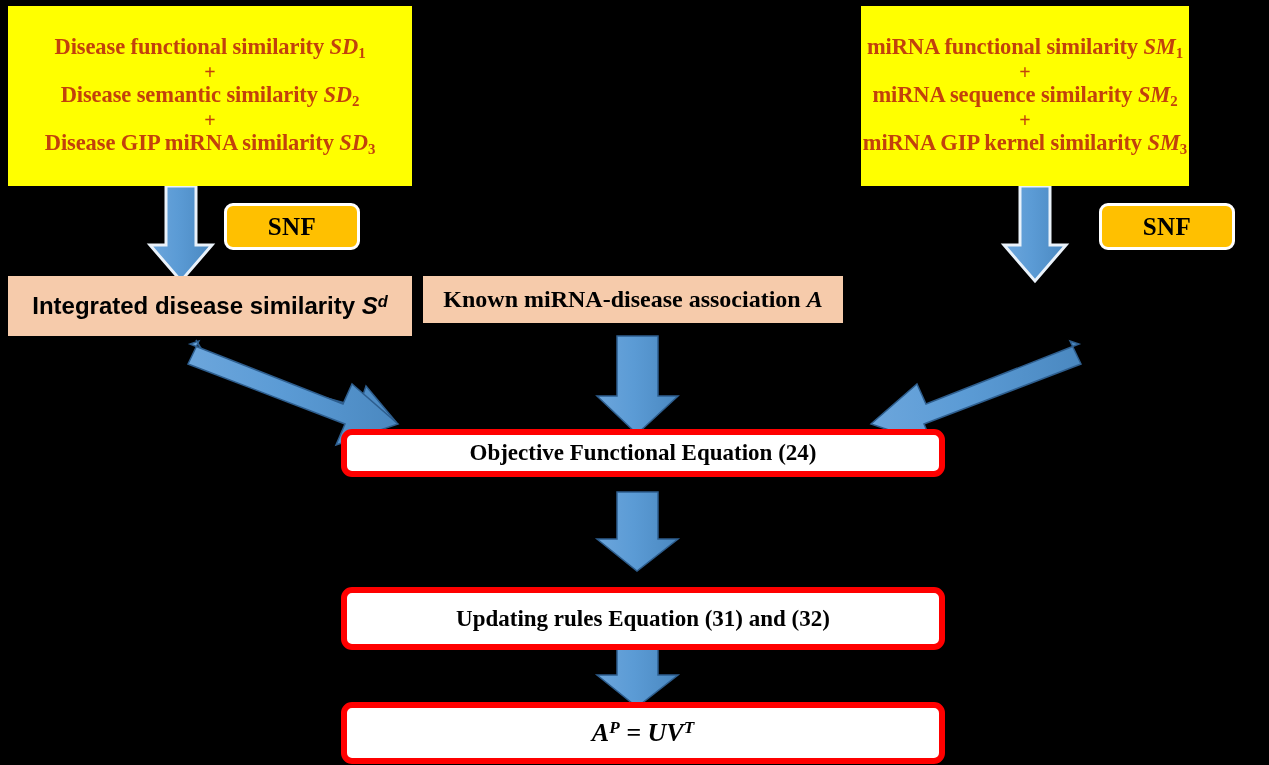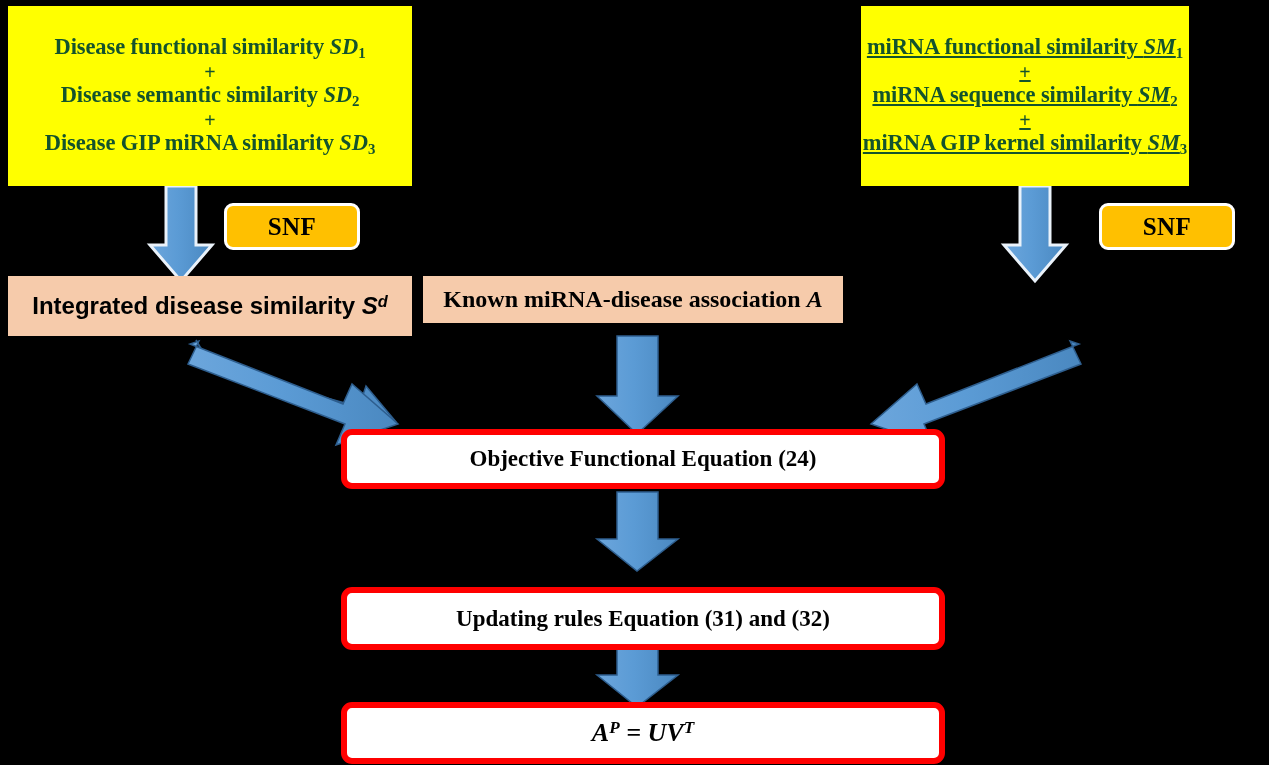--- a/index.html
+++ b/index.html
@@ -22,21 +22,21 @@
     position: absolute;
     display: flex;
     align-items: center;
     justify-content: center;
     text-align: center;
   }
 
   
   .srcbox {
     background: #FFFF00;
-    color: #14532d;
+    color: #c2410c;
     flex-direction: column;
     font-family: "Liberation Serif", serif;
     font-weight: bold;
     line-height: 1.08;
   }
   .srcbox .line {
     font-size: 22.5px;
     white-space: nowrap;
     letter-spacing: -0.1px;
   }
@@ -173,21 +173,21 @@
     <div class="plus">+</div>
     <div class="line">
       <span>Disease semantic similarity </span><span class="sym"><span>SD</span><sub>2</sub></span>
     </div>
     <div class="plus">+</div>
     <div class="line">
       <span>Disease GIP miRNA similarity </span><span class="sym"><span>SD</span><sub>3</sub></span>
     </div>
   </div>
 
-  <div class="box srcbox" style="left:861px; top:6px; width:328px; height:180px;text-decoration:underline;">
+  <div class="box srcbox" style="left:861px; top:6px; width:328px; height:180px;">
     <div class="line">
       <span>miRNA functional similarity </span><span class="sym"><span>SM</span><sub>1</sub></span>
     </div>
     <div class="plus">+</div>
     <div class="line">
       <span>miRNA sequence similarity </span><span class="sym"><span>SM</span><sub>2</sub></span>
     </div>
     <div class="plus">+</div>
     <div class="line">
       <span>miRNA GIP kernel similarity </span><span class="sym"><span>SM</span><sub>3</sub></span>
@@ -208,21 +208,21 @@
     </span>
   </div>
 
   <div class="box peach serif" style="left:423px; top:276px; width:420px; height:47px;">
     <span class="txt">
       <span>Known miRNA-disease association </span><span class="sym"><span>A</span></span>
     </span>
   </div>
 
 
-  <div class="box redbox" style="left:341px; top:429px; width:604px; height:60px;">
+  <div class="box redbox" style="left:341px; top:429px; width:604px; height:48px;">
     <span class="txt">Objective Functional Equation (24)</span>
   </div>
 
   <div class="box redbox" style="left:341px; top:587px; width:604px; height:63px;">
     <span class="txt">Updating rules Equation (31) and (32)</span>
   </div>
 
   <div class="box redbox" style="left:341px; top:702px; width:604px; height:62px;">
     <span class="mathtxt">
       <span>A</span><sup>P</sup><span> = </span><span>UV</span><sup>T</sup>

